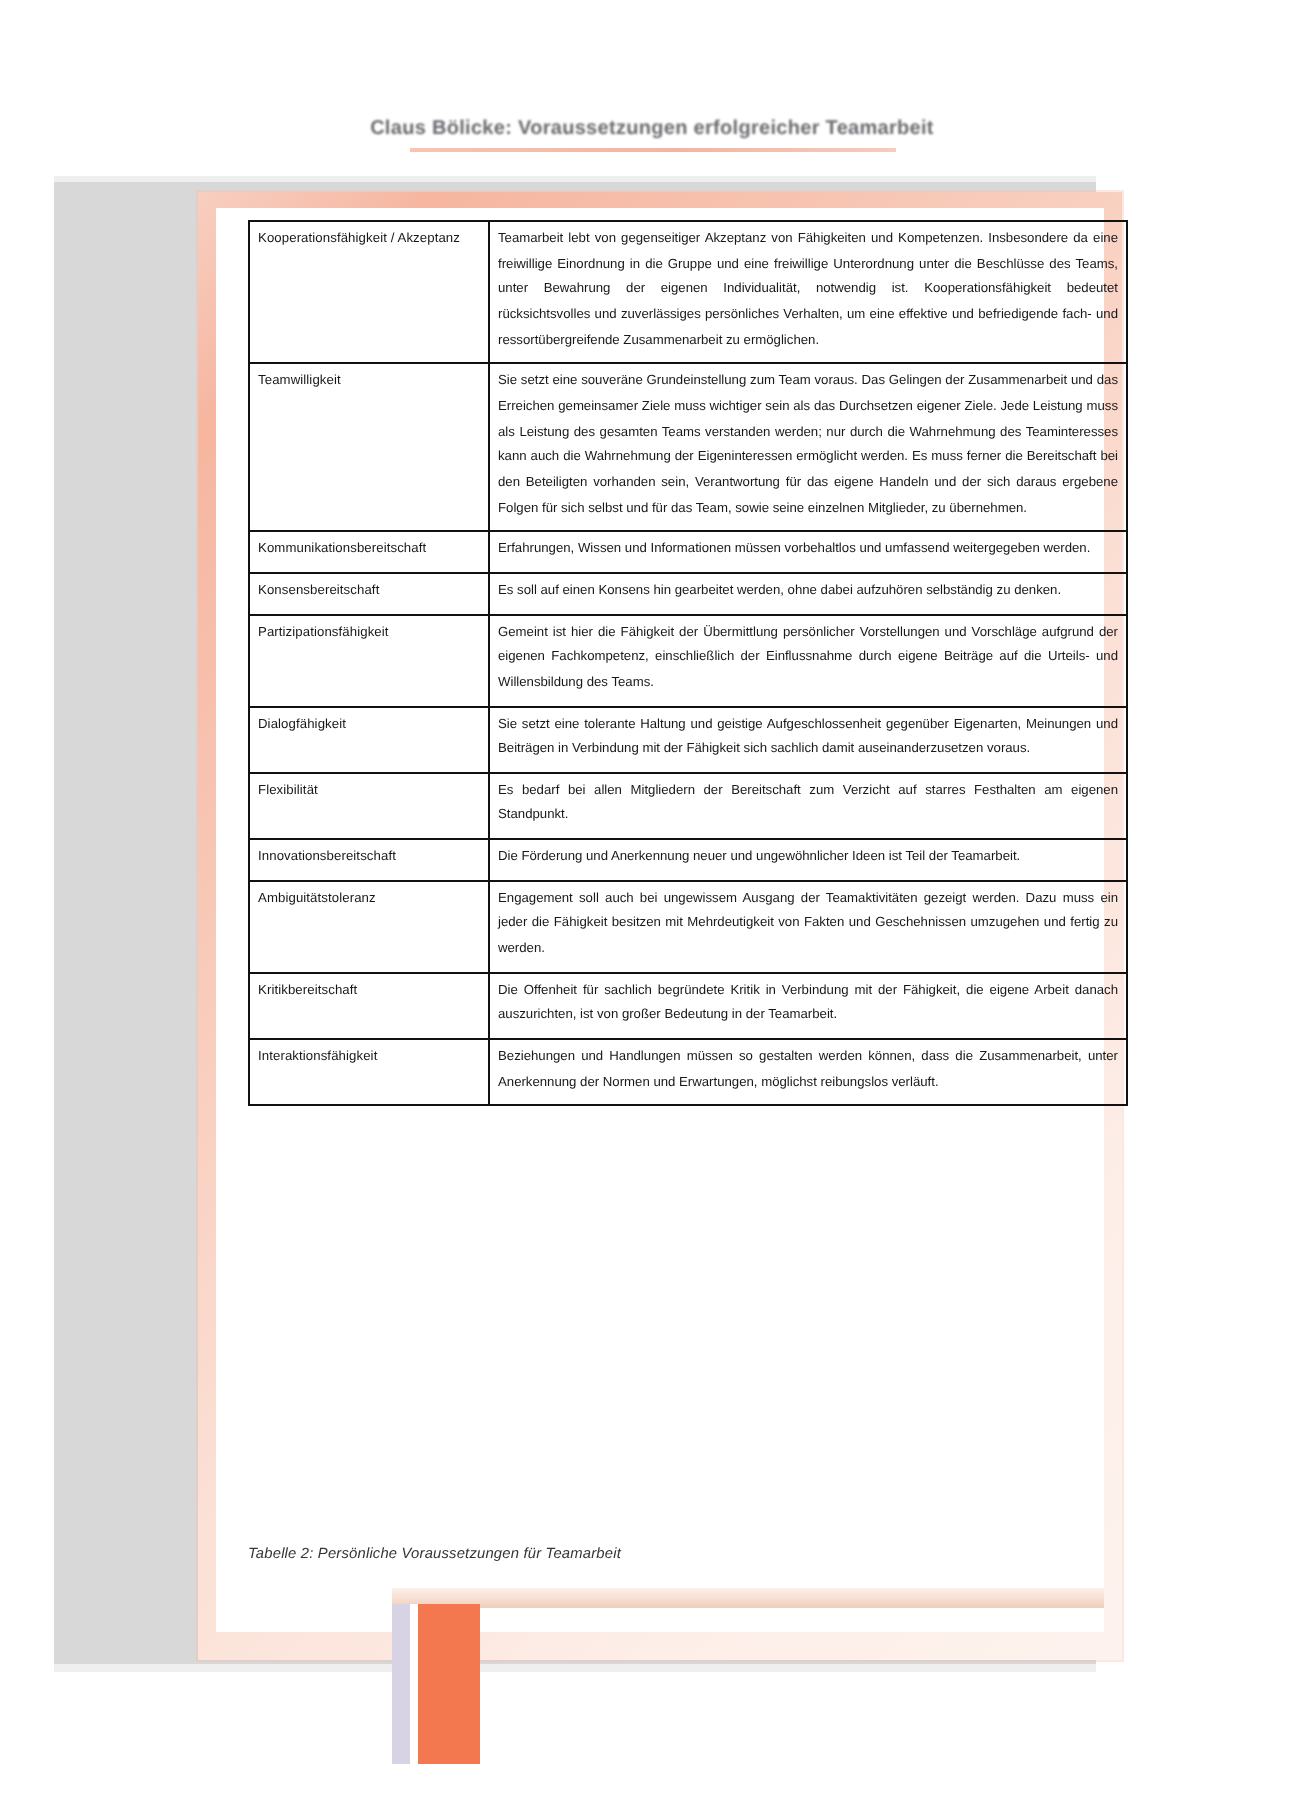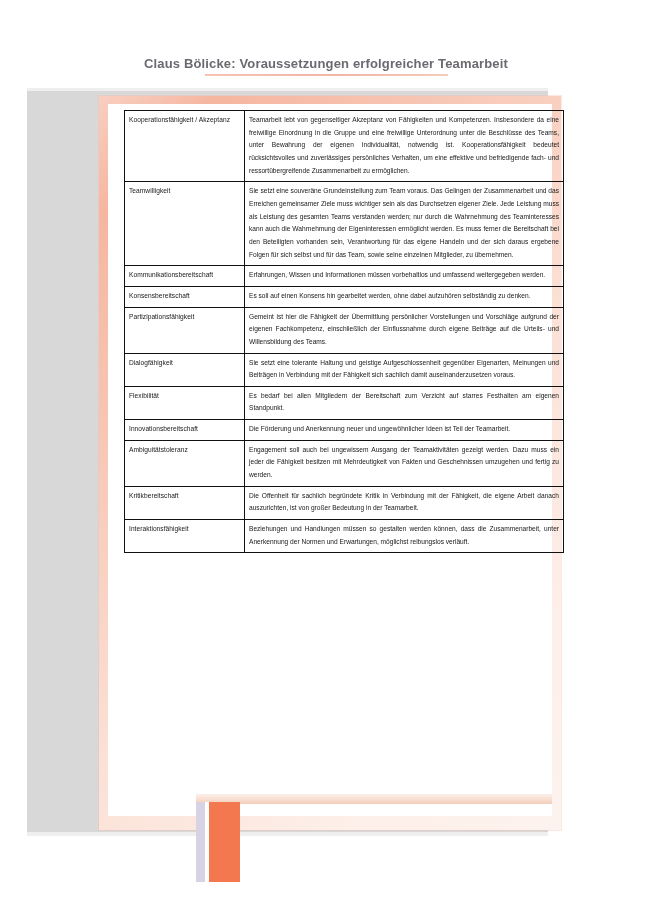--- a/index.html
+++ b/index.html
@@ -24,21 +24,21 @@
   .running-header {
     position: absolute;
     left: 0;
     top: 54px;
     width: 652px;
     text-align: center;
     pointer-events: none;
   }
   .running-header .rh-text {
     display: inline-block;
-    font-size: 13px;
+    font-size: 10px;
     letter-spacing: 0.15px;
     color: #5d5d63;
     font-weight: 600;
     filter: blur(0.45px);
     opacity: 0.92;
     white-space: nowrap;
   }
   .running-header .rh-rule {
     display: block;
     margin: 1.5px auto 0 auto;
@@ -253,20 +253,21 @@
           <td class="c-desc">Die Offenheit für sachlich begründete Kritik in Verbindung mit der Fähigkeit, die eigene Arbeit danach auszurichten, ist von großer Bedeutung in der Teamarbeit.</td>
         </tr>
         <tr>
           <td class="c-term">Interaktionsfähigkeit</td>
           <td class="c-desc">Beziehungen und Handlungen müssen so gestalten werden können, dass die Zusammenarbeit, unter Anerkennung der Normen und Erwartungen, möglichst reibungslos verläuft.</td>
         </tr>
       </tbody>
     </table>
   </div>
 
+  <div class="caption">Tabelle 2: Persönliche Voraussetzungen für Teamarbeit</div>
 
   <div class="accent-top-wash"></div>
   <div class="accent-bar-lilac"></div>
   <div class="accent-bar-gap"></div>
   <div class="accent-bar"></div>
 
   <div class="footer">
     
     
     

